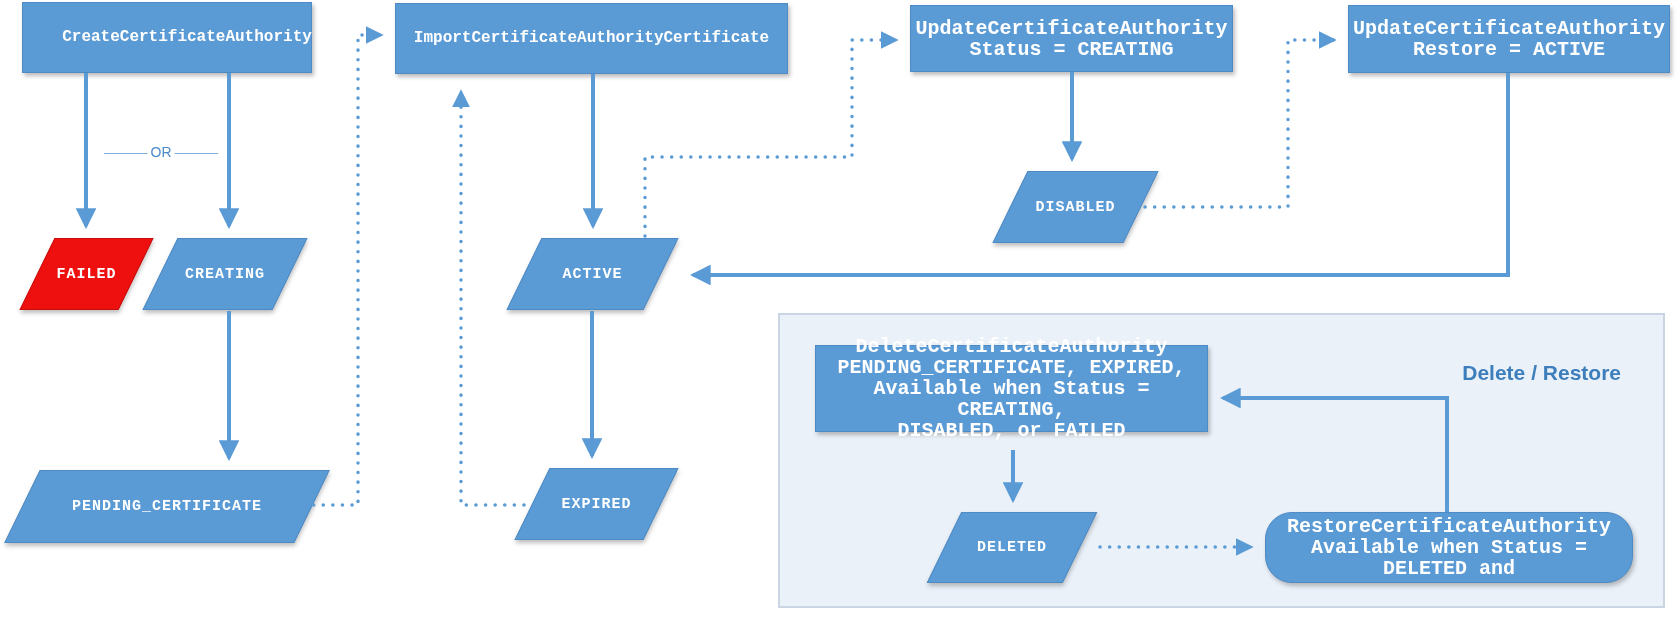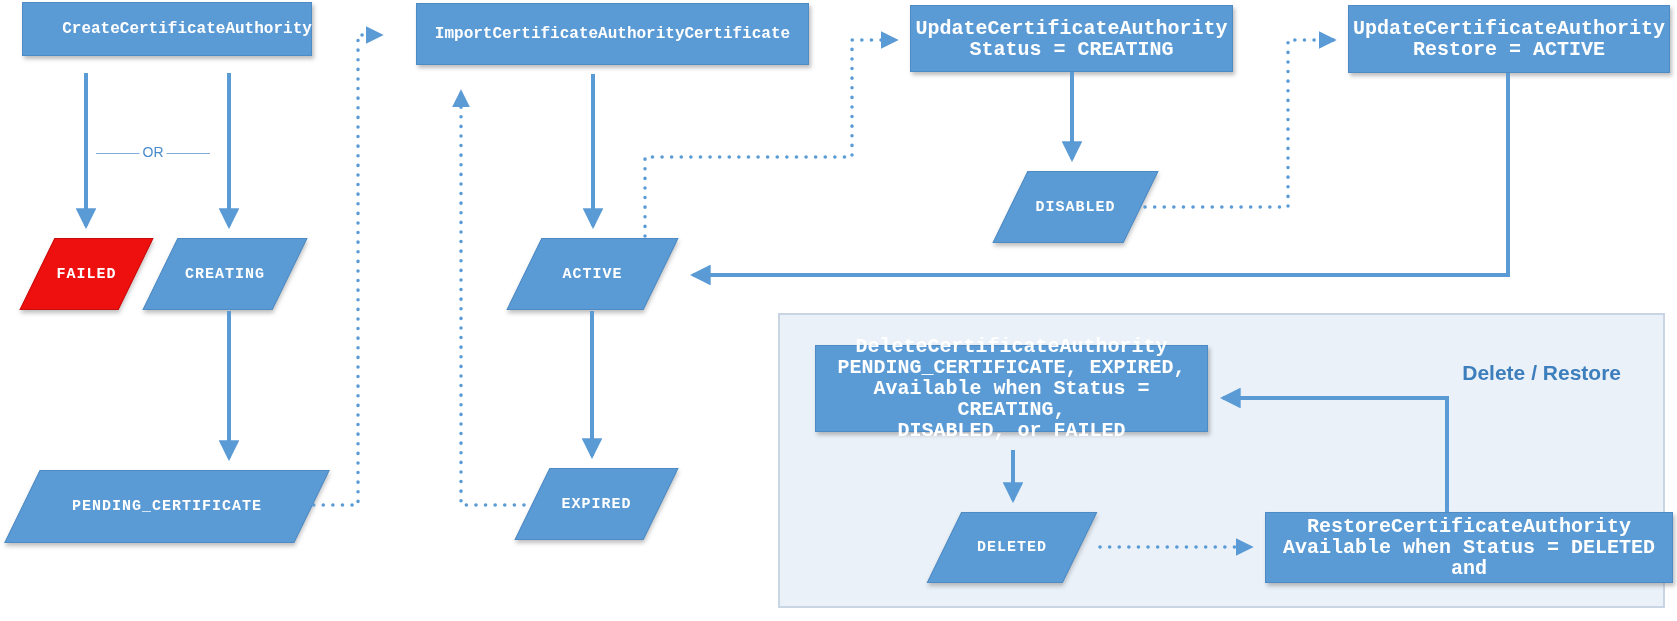--- a/index.html
+++ b/index.html
@@ -39,66 +39,66 @@
     transform:skewX(-26deg);box-shadow:2px 3px 4px rgba(110,110,110,.45);
     box-sizing:border-box;z-index:2;
   }
   .para>span{
     display:flex;width:100%;height:100%;align-items:center;justify-content:center;
     transform:skewX(26deg);color:#fff;
     font:bold 15px "Liberation Mono","DejaVu Sans Mono",monospace;letter-spacing:1px;
     white-space:nowrap;
   }
   .para.red{background:var(--red);border-color:#c90d0d;}
-  .or-wrap{position:absolute;left:96px;top:144px;width:114px;height:20px;z-index:2;}
+  .or-wrap{position:absolute;left:104px;top:144px;width:114px;height:20px;z-index:2;}
   .or-line{position:absolute;left:0;right:0;top:9px;border-top:1px solid #7FAEDC;}
   .or-text{
     position:absolute;left:50%;transform:translateX(-50%);top:0;
     background:#fff;padding:0 3px;color:#4a8ac9;
     font:14px "Liberation Sans",sans-serif;
   }
   svg.wires{position:absolute;left:0;top:0;z-index:3;pointer-events:none;}
   .solid{stroke:var(--accent);stroke-width:4;fill:none;}
   .dotted{stroke:var(--accent);stroke-width:3.5;fill:none;stroke-linecap:round;stroke-dasharray:0.1 9.5;}
 </style>
 </head>
 <body>
 
 <div class="canvas">
 
   <div class="panel">
     <div class="panel-label">Delete / Restore</div>
   </div>
 
-  <div class="rect fs16" style="left:22px;top:2px;width:290px;height:54px;padding-left:40px;">
+  <div class="rect fs16" style="left:22px;top:2px;width:290px;height:71px;padding-left:40px;">
     <span>CreateCertificateAuthority</span>
   </div>
 
-  <div class="rect fs16" style="left:416px;top:3px;width:393px;height:62px;">
+  <div class="rect fs16" style="left:395px;top:3px;width:393px;height:71px;">
     <span>ImportCertificateAuthorityCertificate</span>
   </div>
 
   <div class="rect fs15" style="left:910px;top:5px;width:323px;height:67px;">
     <span>UpdateCertificateAuthority</span>
     <span>Status = CREATING</span>
   </div>
 
   <div class="rect fs15" style="left:1348px;top:5px;width:322px;height:68px;">
     <span>UpdateCertificateAuthority</span>
     <span>Restore = ACTIVE</span>
   </div>
 
   <div class="rect fs15" style="left:815px;top:345px;width:393px;height:87px;">
     <span>DeleteCertificateAuthority</span>
     <span>PENDING_CERTIFICATE, EXPIRED,</span>
     <span>Available when Status = CREATING,</span>
     <span>DISABLED, or FAILED</span>
   </div>
 
-  <div class="rect fs15" style="left:1265px;top:512px;width:408px;height:71px;">
+  <div class="rect fs15" style="left:1265px;top:512px;width:368px;height:71px;border-radius:27px;">
     <span>RestoreCertificateAuthority</span>
     <span>Available when Status = DELETED and</span>
   </div>
 
   <div class="para red" style="left:37px;top:238px;width:99px;">
     <span>FAILED</span>
   </div>
 
   <div class="para" style="left:160px;top:238px;width:130px;">
     <span>CREATING</span>

